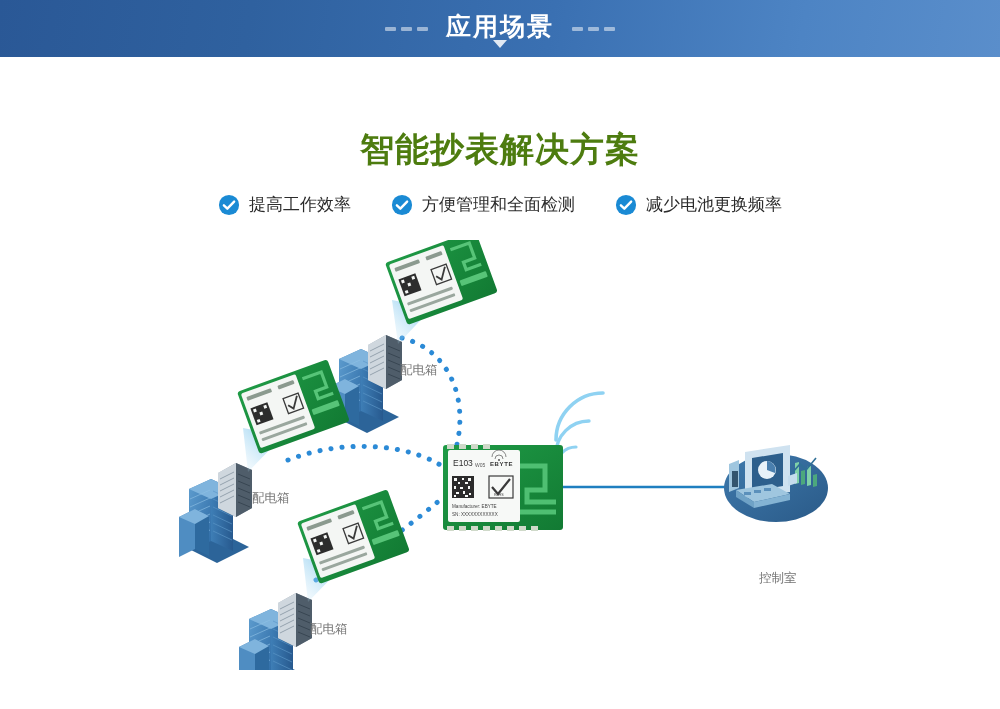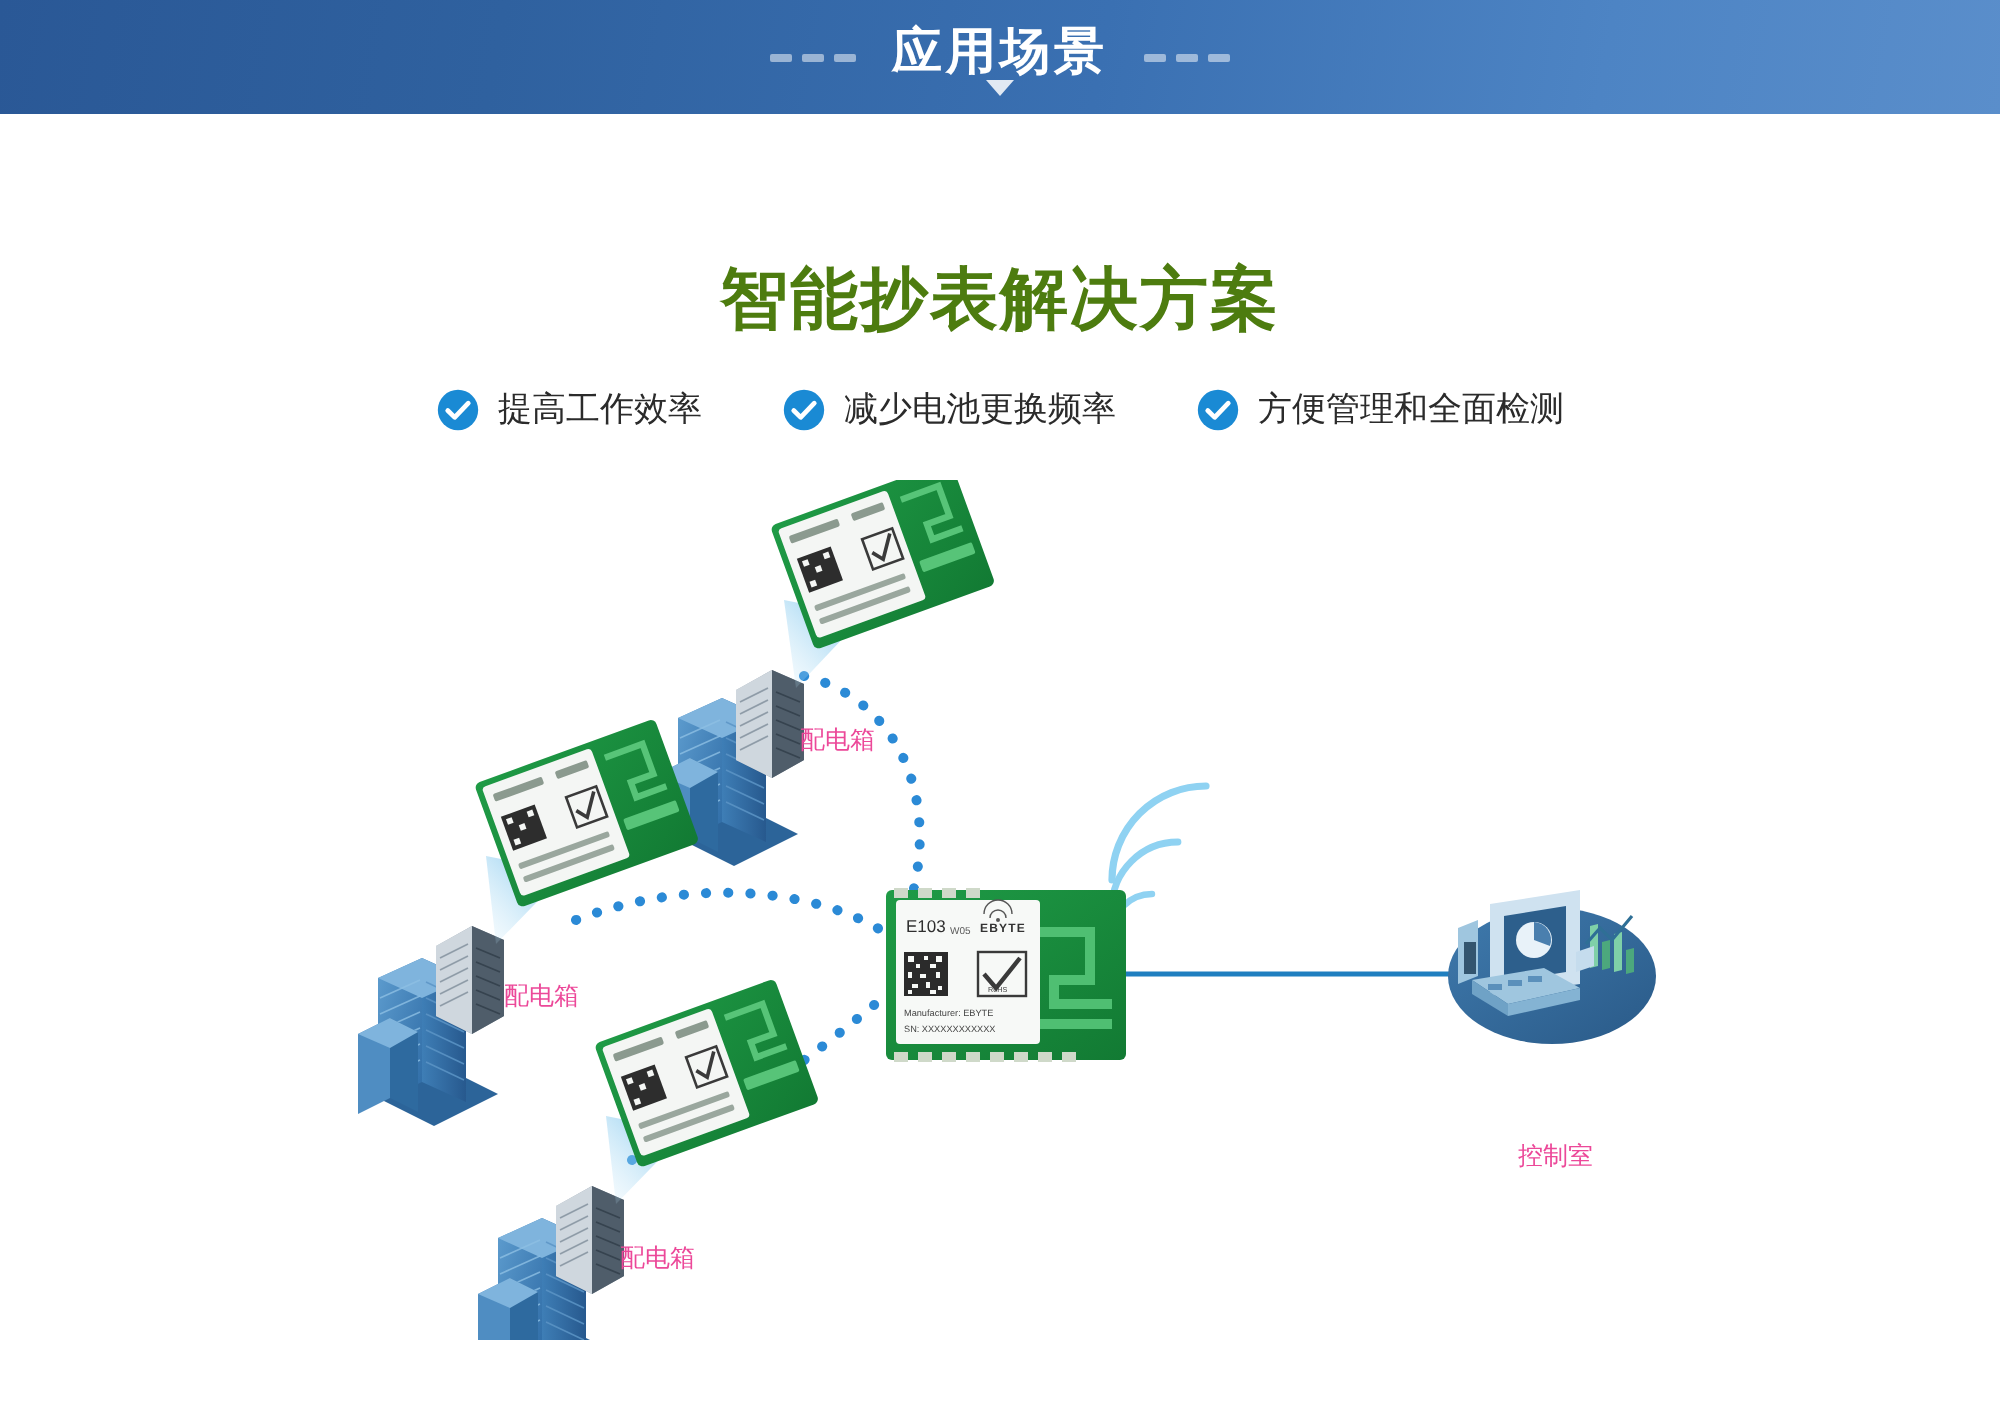--- a/index.html
+++ b/index.html
@@ -75,21 +75,21 @@
   
   .scene {
     position: absolute; left: 0; top: 240px;
     width: 1000px; height: 430px;
   }
   .scene svg { display: block; }
 
   .node-label {
     position: absolute;
     font-size: 12.5px;
-    color: #ec4899;
+    color: #737373;
     white-space: nowrap;
   }
 
   
   .mod-text { font-family: "Liberation Sans", sans-serif; }
 </style>
 </head>
 <body>
 
 <div class="banner">
@@ -119,29 +119,29 @@
       <path d="M6.4 12.3 L10.2 16 L17.6 8.3" stroke="#ffffff" stroke-width="2.6" fill="none" stroke-linecap="round" stroke-linejoin="round"></path>
     </svg>
     <span class="feature-label">提高工作效率</span>
   </div>
 
   <div class="feature">
     <svg class="check-icon" viewBox="0 0 24 24">
       <circle cx="12" cy="12" r="11" fill="#1a8ad4"></circle>
       <path d="M6.4 12.3 L10.2 16 L17.6 8.3" stroke="#ffffff" stroke-width="2.6" fill="none" stroke-linecap="round" stroke-linejoin="round"></path>
     </svg>
-    <span class="feature-label">减少电池更换频率</span>
+    <span class="feature-label">方便管理和全面检测</span>
   </div>
 
   <div class="feature">
     <svg class="check-icon" viewBox="0 0 24 24">
       <circle cx="12" cy="12" r="11" fill="#1a8ad4"></circle>
       <path d="M6.4 12.3 L10.2 16 L17.6 8.3" stroke="#ffffff" stroke-width="2.6" fill="none" stroke-linecap="round" stroke-linejoin="round"></path>
     </svg>
-    <span class="feature-label">方便管理和全面检测</span>
+    <span class="feature-label">减少电池更换频率</span>
   </div>
 
 </div>
 
 <div class="scene">
   <svg width="1000" height="430" viewBox="0 0 1000 430">
 
     <defs>
       <linearGradient id="bldg" x1="0" y1="0" x2="1" y2="1">
         <stop offset="0%" stop-color="#5f9ed0"></stop>

